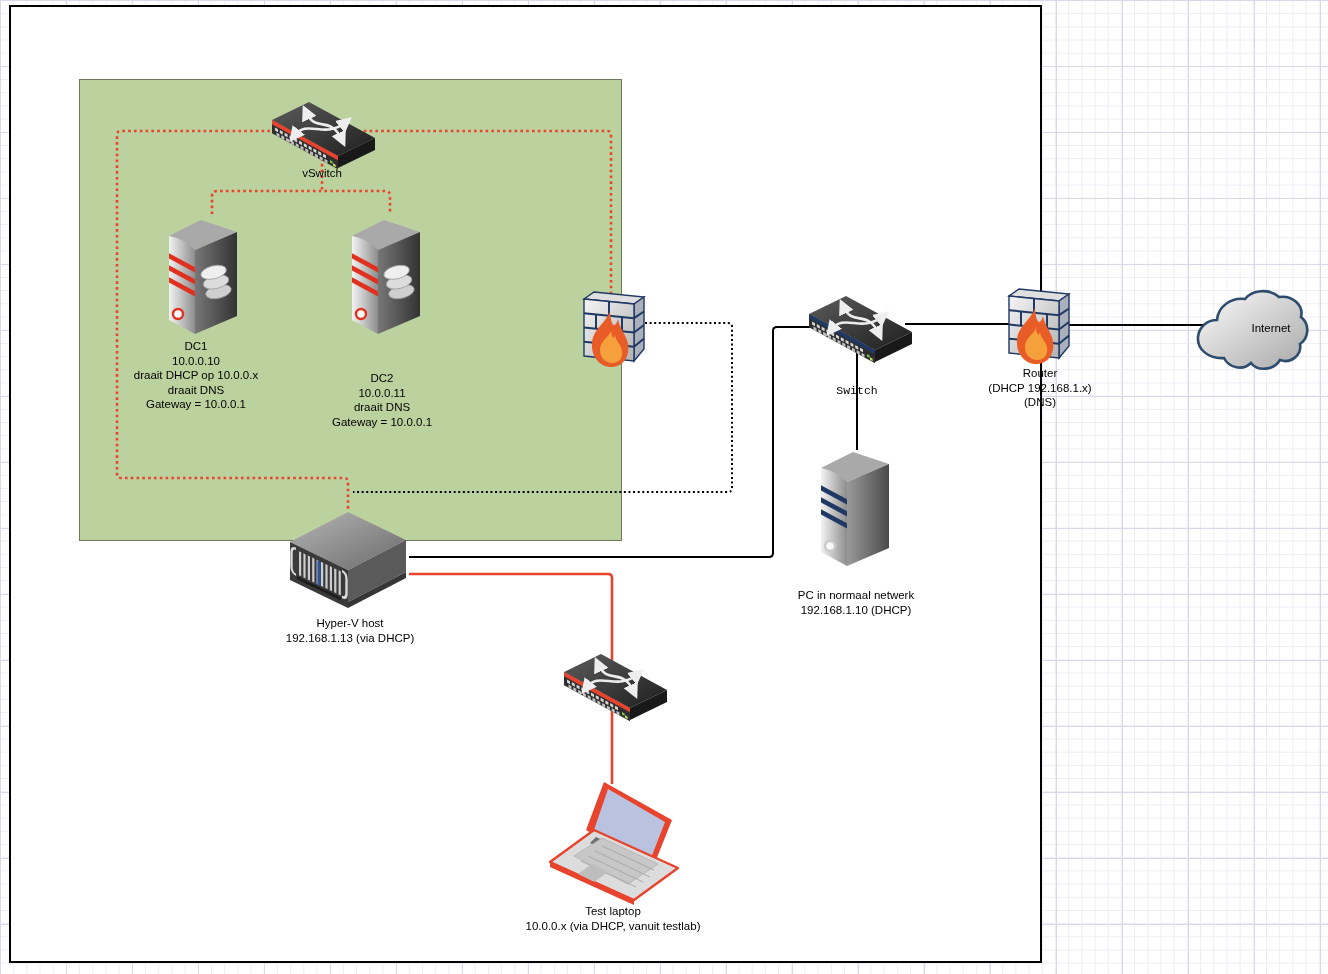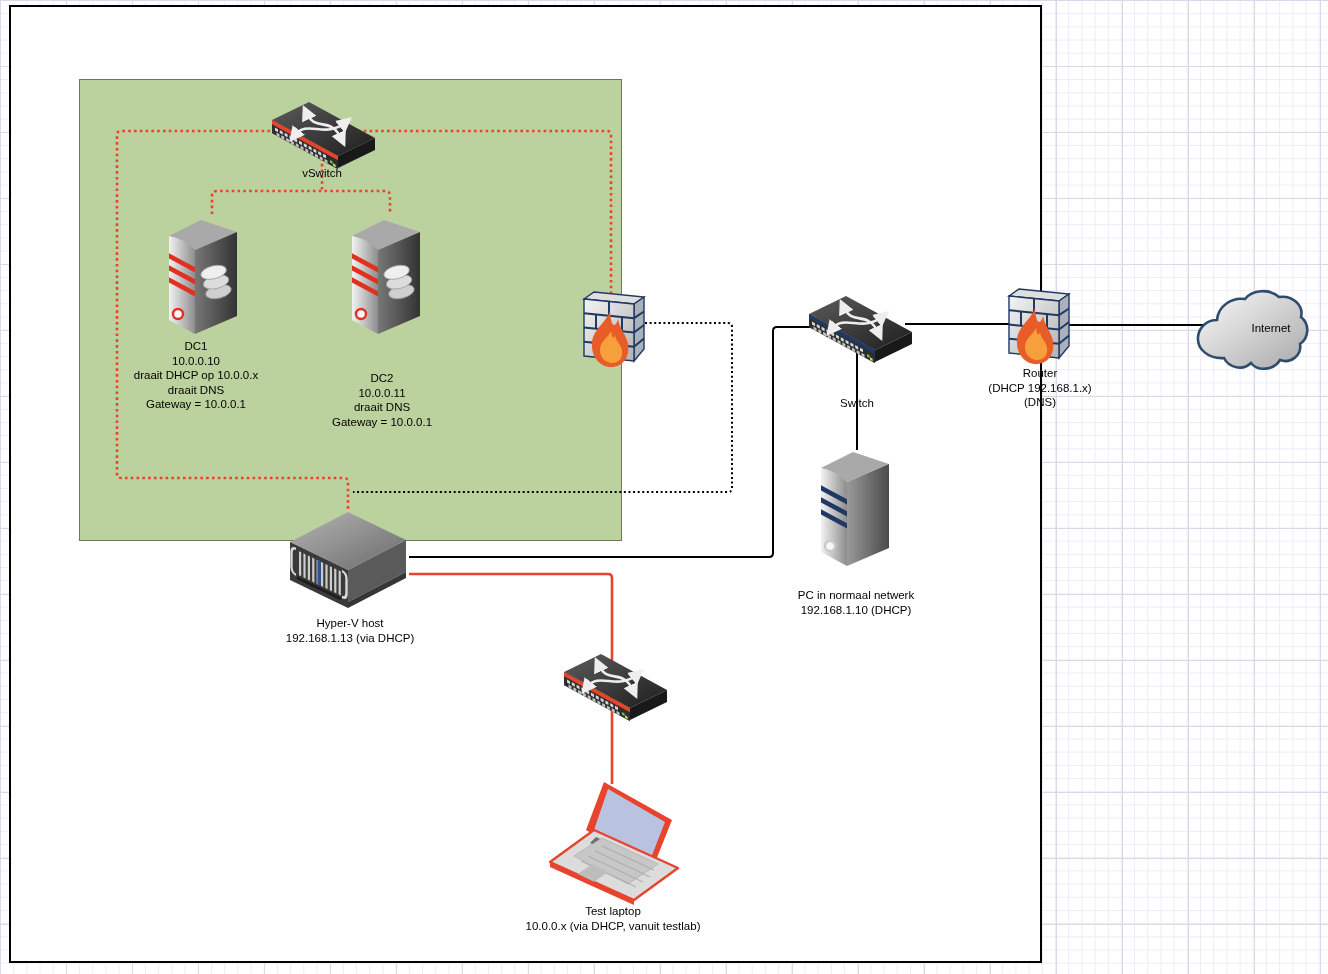--- a/index.html
+++ b/index.html
@@ -345,21 +345,21 @@
   </div>
 
   <div class="label" style="left:382px;top:339px;margin-top:32px;">
     <div>DC2</div>
     <div>10.0.0.11</div>
     <div>draait DNS</div>
     <div>Gateway = 10.0.0.1</div>
   </div>
 
 
-  <div class="label" style="left:857px;top:396px;">
+  <div class="label" style="left:857px;top:384px;font-family:Liberation Mono, monospace;">
     <div>Switch</div>
   </div>
 
   <div class="label" style="left:1040px;top:366px;">
     <div>Router</div>
     <div>(DHCP 192.168.1.x)</div>
     <div>(DNS)</div>
   </div>
 
   <div class="label" style="left:1251px;top:321px;padding-left:40px;">

